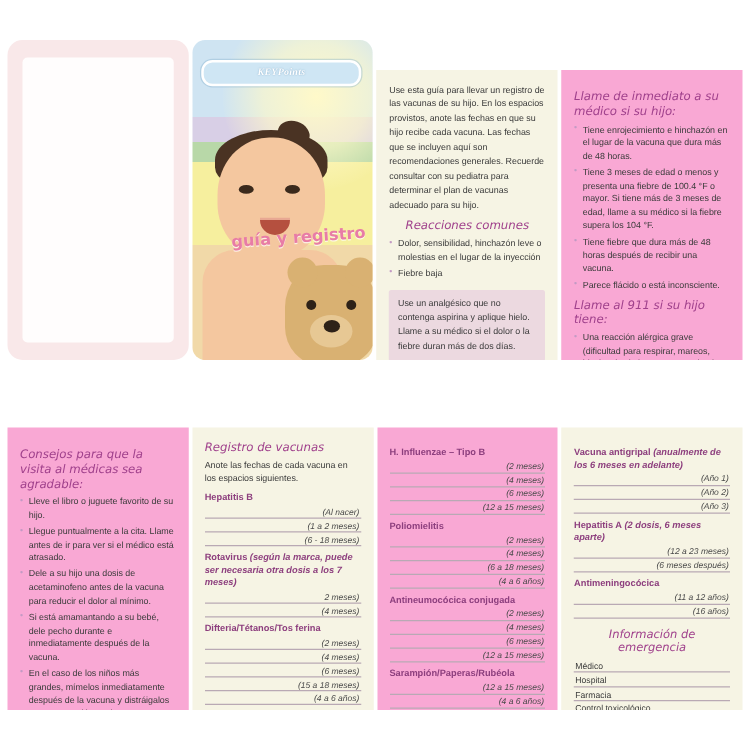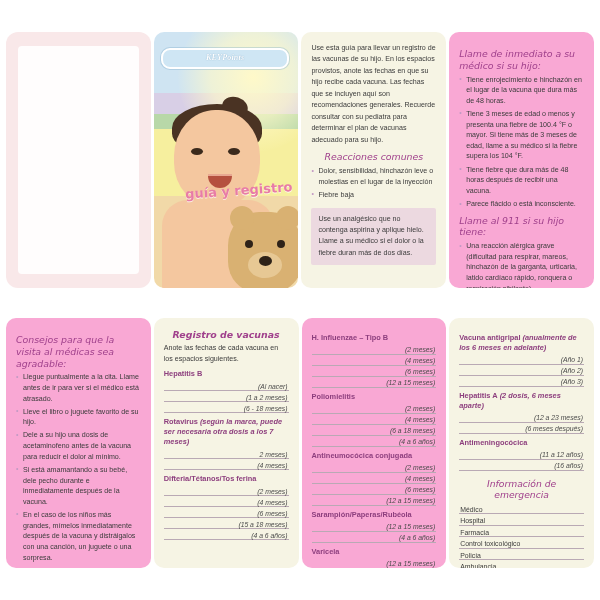--- a/index.html
+++ b/index.html
@@ -10,23 +10,24 @@
     overflow: hidden;
   }
   .sheet { position: relative; width: 600px; height: 600px; }
 
   
   .row { position: absolute; left: 0; width: 600px; display: flex; }
   .row-top { top: 32px; height: 256px; padding: 0 6px; gap: 3px; }
   .row-bottom { top: 318px; height: 250px; padding: 0 6px; gap: 3px; }
 
   .panel {
-    border-radius: 10px;
+    border-radius: 0;
     position: relative;
     overflow: hidden;
+    margin-top: 24px;
   }
   .pink  { background: #f9a8d4; }
   .cream { background: #f6f4e4; }
 
   
   .blank-card {
     width: 146px;
     background: #f9e8e9;
     border-radius: 12px;
     padding: 14px 12px;
@@ -161,22 +162,22 @@
     border-radius: 2px;
     padding: 6px 6px 6px 7px;
     margin-top: 7px;
     font-size: 7.1px; line-height: 1.6; color: #3b3b3b;
   }
 
   
   .reg-title {
     font-family: "DejaVu Sans", sans-serif;
     font-style: italic; font-size: 9.4px;
-    color: #a0418c; text-align: center; margin-bottom: 3px;
-    font-weight: bold;
+    color: #a0418c; text-align: left; margin-bottom: 3px;
+    font-weight: normal;
   }
   .reg-intro { font-size: 7.1px; line-height: 1.5; color: #3b3b3b; margin-bottom: 5px; }
   .vac-name {
     font-size: 7.4px; color: #8d3f7e; margin: 4px 0 1px; line-height: 1.35; font-weight: bold;
   }
   .vac-name i { font-style: italic; }
   .dose-line {
     border-bottom: 1px solid #b9a9b4;
     height: 11px;
     text-align: right;
@@ -264,22 +265,22 @@
 
       </ul>
     </div>
   </div>
 
   <div class="row row-bottom">
 
     <div class="panel pink txtpanel">
       <h3 class="script left">Consejos para que la visita al médicas sea agradable:</h3>
       <ul class="bul">
+        <li>Lleve el libro o juguete favorito de su hijo.</li>
         <li>Llegue puntualmente a la cita. Llame antes de ir para ver si el médico está atrasado.</li>
-        <li>Lleve el libro o juguete favorito de su hijo.</li>
         <li>Dele a su hijo una dosis de acetaminofeno antes de la vacuna para reducir el dolor al mínimo.</li>
         <li>Si está amamantando a su bebé, dele pecho durante e inmediatamente después de la vacuna.</li>
         <li>En el caso de los niños más grandes, mímelos inmediatamente después de la vacuna y distráigalos con una canción, un juguete o una sorpresa.</li>
       </ul>
     </div>
 
     <div class="panel cream txtpanel">
       <div class="reg-title">Registro de vacunas</div>
       <div class="reg-intro">Anote las fechas de cada vacuna en los espacios siguientes.</div>
       <div>

